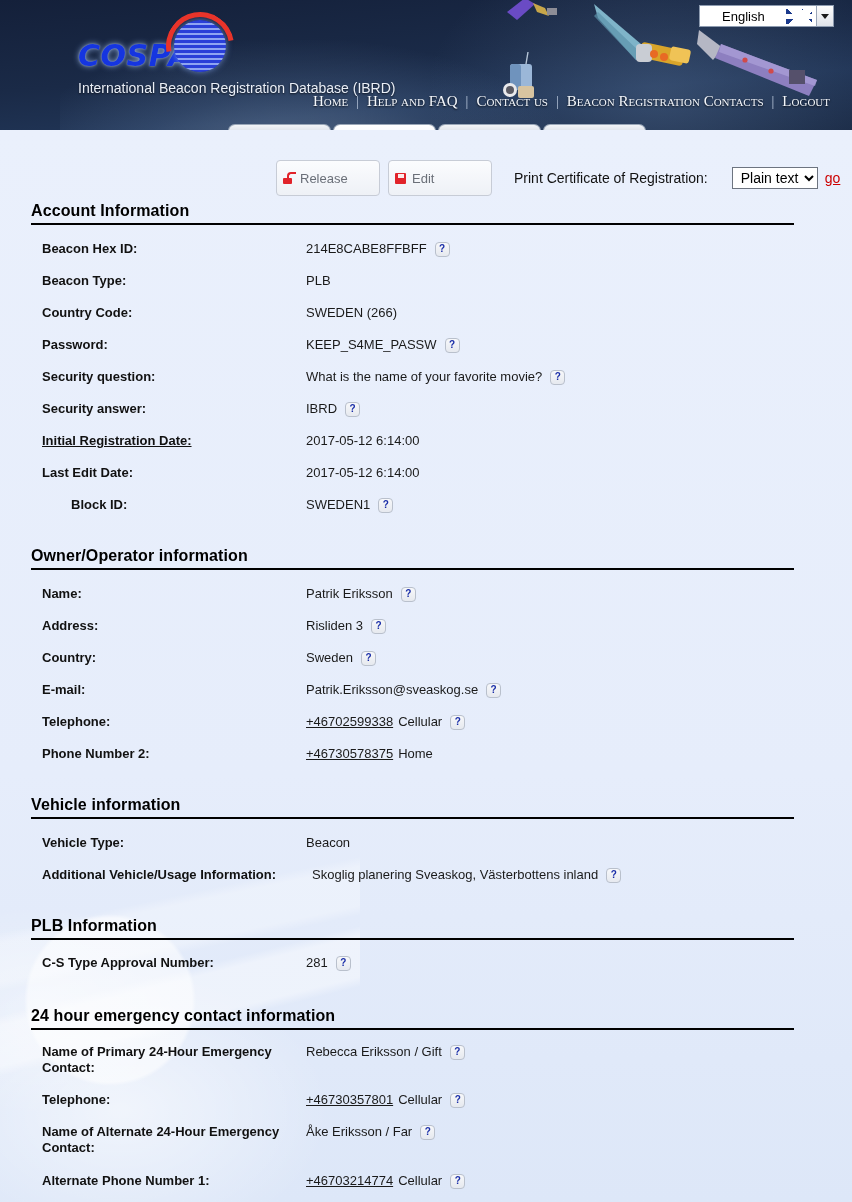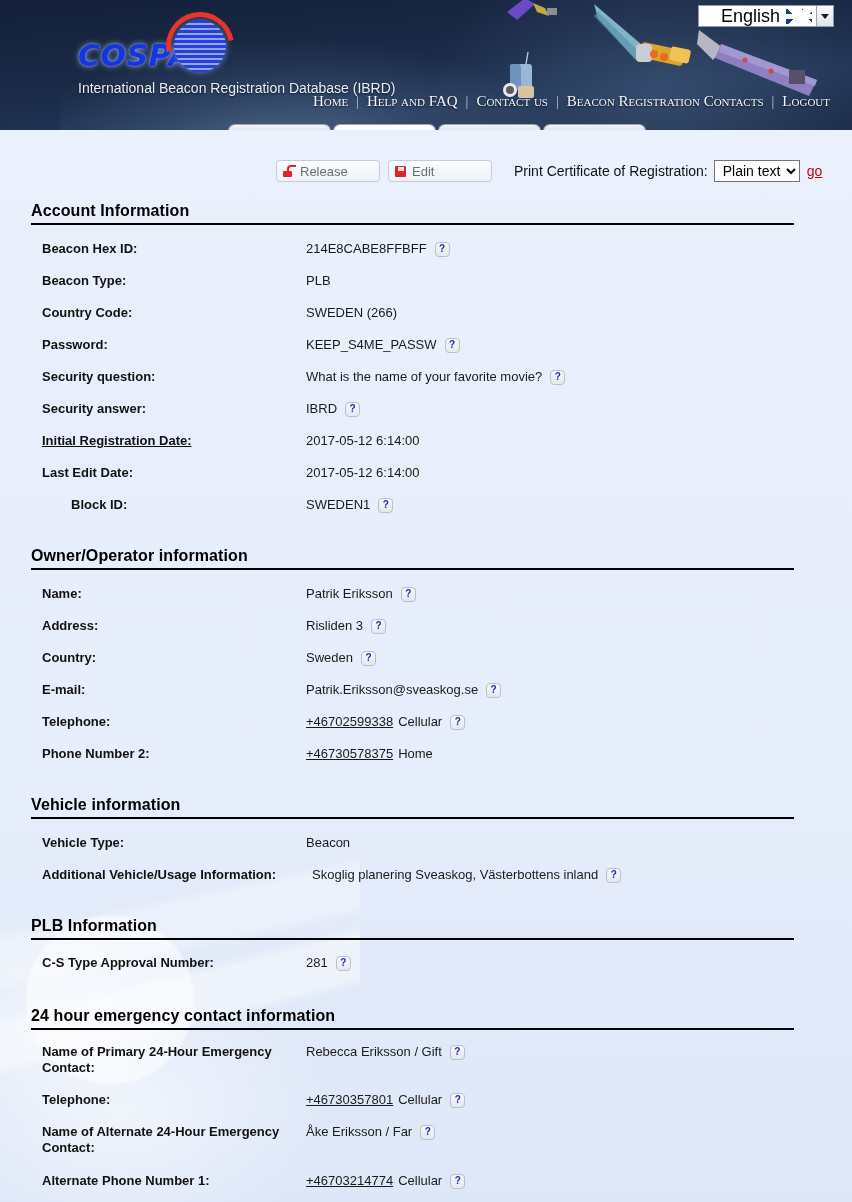--- a/index.html
+++ b/index.html
@@ -84,21 +84,21 @@
   #sat4 { left:505px; top:-4px; width:60px; height:32px; }
 
   
   #lang-box {
     position:absolute; right:18px; top:5px; z-index:8;
     display:flex; align-items:stretch;
     height:22px;
     background:#fff; border:1px solid #8d9bb0;
   }
   #lang-label {
-    padding:2px 6px 2px 22px; font-size:18px; color:#000;
+    padding:2px 6px 2px 22px; font-size:13px; color:#000;
     min-width:86px; line-height:17px;
     font-family:"Liberation Sans", sans-serif;
   }
   #lang-flag {
     width:26px; align-self:center; height:15px; margin-right:4px;
     position:relative; overflow:hidden;
     background:#1b3a8c;
   }
   #lang-flag::before {
     content:""; position:absolute; left:-6px; top:-7px; width:42px; height:30px;
@@ -189,21 +189,21 @@
   }
   #content { position:relative; z-index:2; }
 
   
   #toolbar {
     position:absolute; left:276px; top:30px;
     display:flex; align-items:center; gap:0;
   }
   .act-btn {
     display:flex; align-items:center; gap:6px;
-    width:104px; height:22px;
+    width:104px; height:36px;
     padding:0 6px;
     border:1px solid #c7ccd6;
     border-radius:4px;
     background:linear-gradient(180deg,#fbfcfe,#eef1f6);
     color:#6a6f78;
     font-size:13px;
     font-family:"Liberation Sans", sans-serif;
     cursor:default;
     margin-right:8px;
   }
@@ -222,21 +222,21 @@
   .icon-save::before {
     content:""; position:absolute; left:0; top:0; width:11px; height:11px;
     background:#e1232a; border-radius:1px;
   }
   .icon-save::after {
     content:""; position:absolute; left:2.5px; top:1px; width:6px; height:4px;
     background:#fdeaea;
   }
   #print-label { font-size:14px; color:#111; margin-left:14px; }
   #print-select {
-    margin-left:6px;
+    margin-left:24px;
     font-family:"Liberation Sans", sans-serif;
     font-size:14px;
     height:22px;
     padding:1px 2px 1px 4px;
     border:1px solid #6d7480;
     background:#fff;
     color:#000;
   }
   #go-link {
     margin-left:7px; color:#cc0000; font-size:14px;

